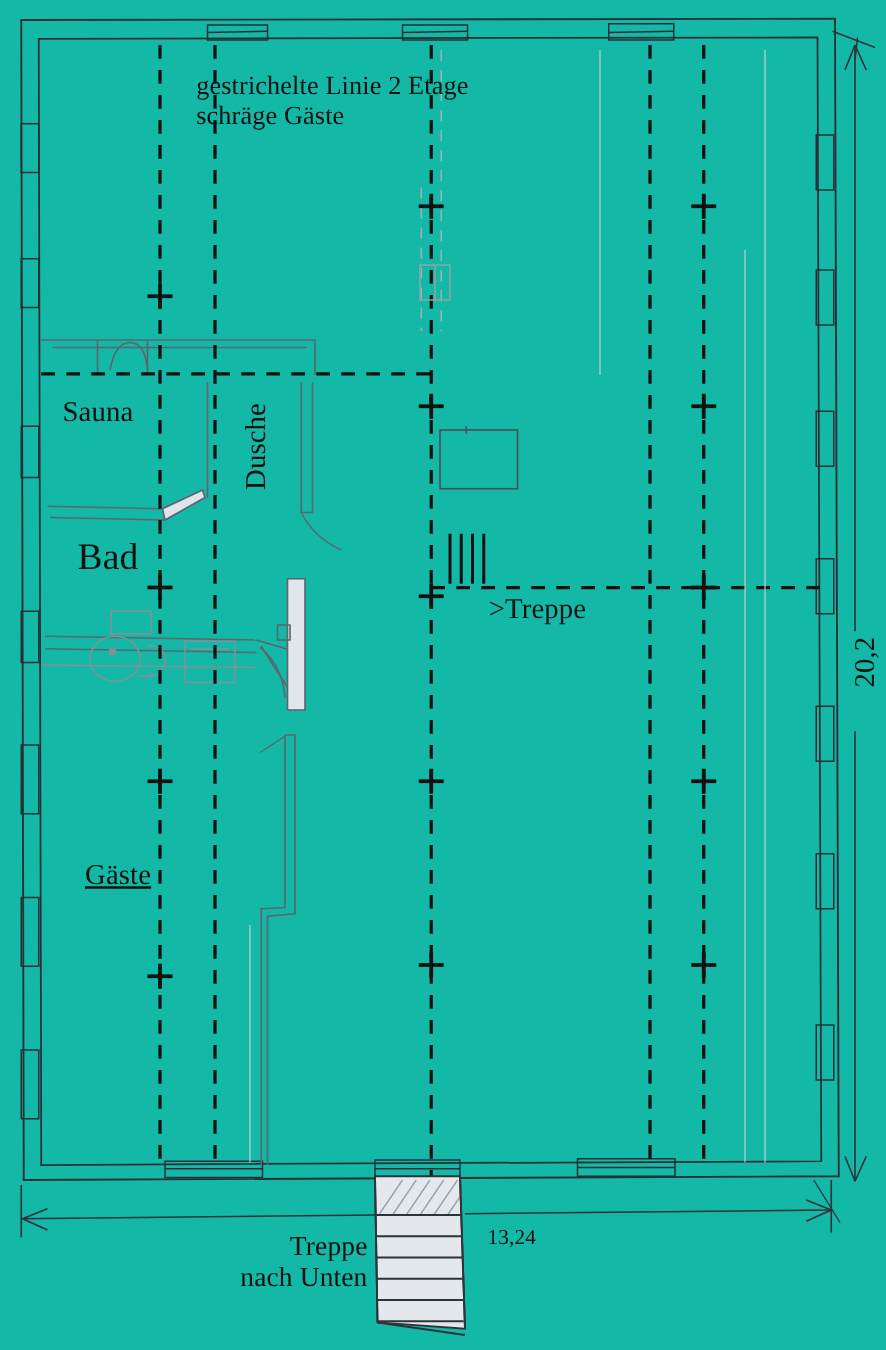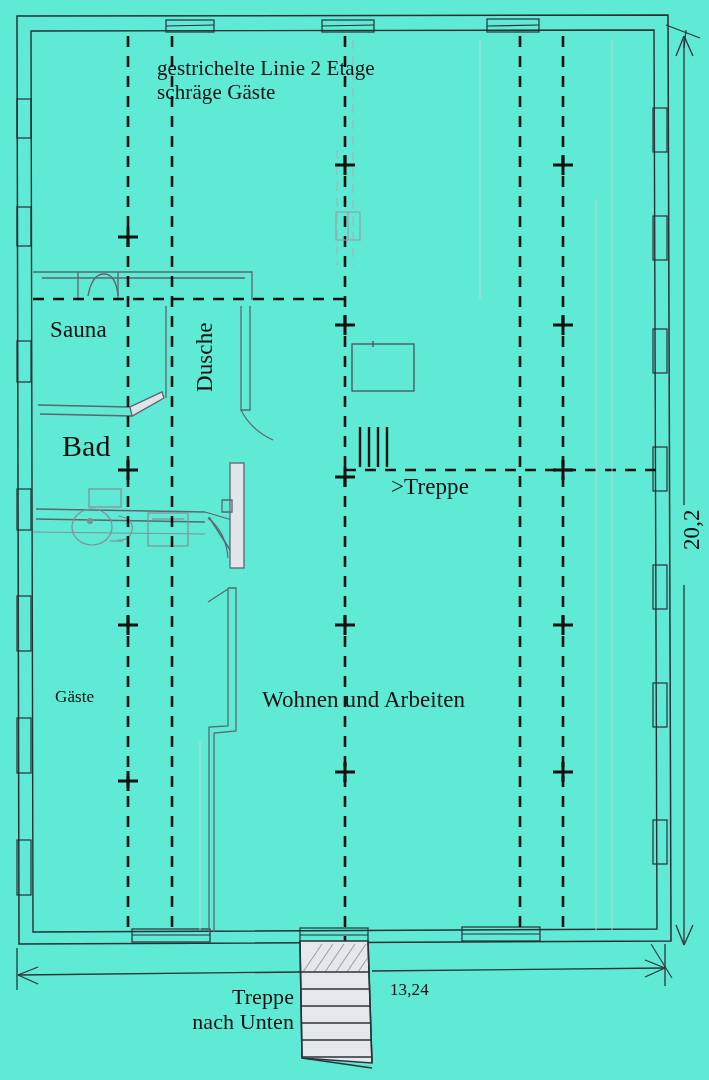--- a/index.html
+++ b/index.html
@@ -4,21 +4,21 @@
 <style>
   html, body {
     margin: 0;
     padding: 0;
     background: #e9edf0;
   }
   #plan-root {
     position: relative;
     width: 709px;
     height: 1080px;
-    background: #5eead4;
+    background: #14b8a6;
     font-family: "Liberation Serif", serif;
     overflow: hidden;
   }
   #plan-svg {
     position: absolute;
     top: 0;
     left: 0;
   }
   .plan-label {
     position: absolute;
@@ -28,21 +28,21 @@
     line-height: 1.12;
     letter-spacing: 0.1px;
   }
   .lbl-note {
     font-size: 21px;
     left: 157px;
     top: 57px;
   }
   .lbl-sauna { font-size: 23px; left: 50px;  top: 317px; }
   .lbl-bad   { font-size: 30px; left: 62px;  top: 429px; }
-  .lbl-gaeste{ font-size: 17px; left: 55px;  top: 687px; }
+  .lbl-gaeste{ font-size: 23px; left: 68px;  top: 687px; text-decoration: underline; }
   .lbl-wohnen{ font-size: 23px; left: 262px; top: 687px; }
   .lbl-treppe-note { font-size: 23px; left: 391px; top: 429px; margin-top: 45px; }
   .lbl-dusche {
     font-size: 23px;
     left: 192px;
     top: 308px;
     transform: rotate(-90deg);
     transform-origin: left top;
     translate: 0 84px;
   }
@@ -317,21 +317,20 @@
       <line x1="596" y1="200" x2="596" y2="930"></line>
     </g>
   </svg>
 
   <div class="plan-label lbl-note"><span>gestrichelte Linie 2 Etage</span><br><span>schräge Gäste</span></div>
 
   <div class="plan-label lbl-sauna">Sauna</div>
   <div class="plan-label lbl-bad">Bad</div>
   <div class="plan-label lbl-dusche">Dusche</div>
   <div class="plan-label lbl-gaeste">Gäste</div>
-  <div class="plan-label lbl-wohnen">Wohnen und Arbeiten</div>
 
   <div class="plan-label lbl-treppe-note">&gt;Treppe</div>
 
   <div class="plan-label lbl-treppe-unten"><span>Treppe</span><br><span>nach Unten</span></div>
 
   <div class="plan-label lbl-dim-h">13,24</div>
   <div class="plan-label lbl-dim-v">20,2</div>
 
 </div>
 

